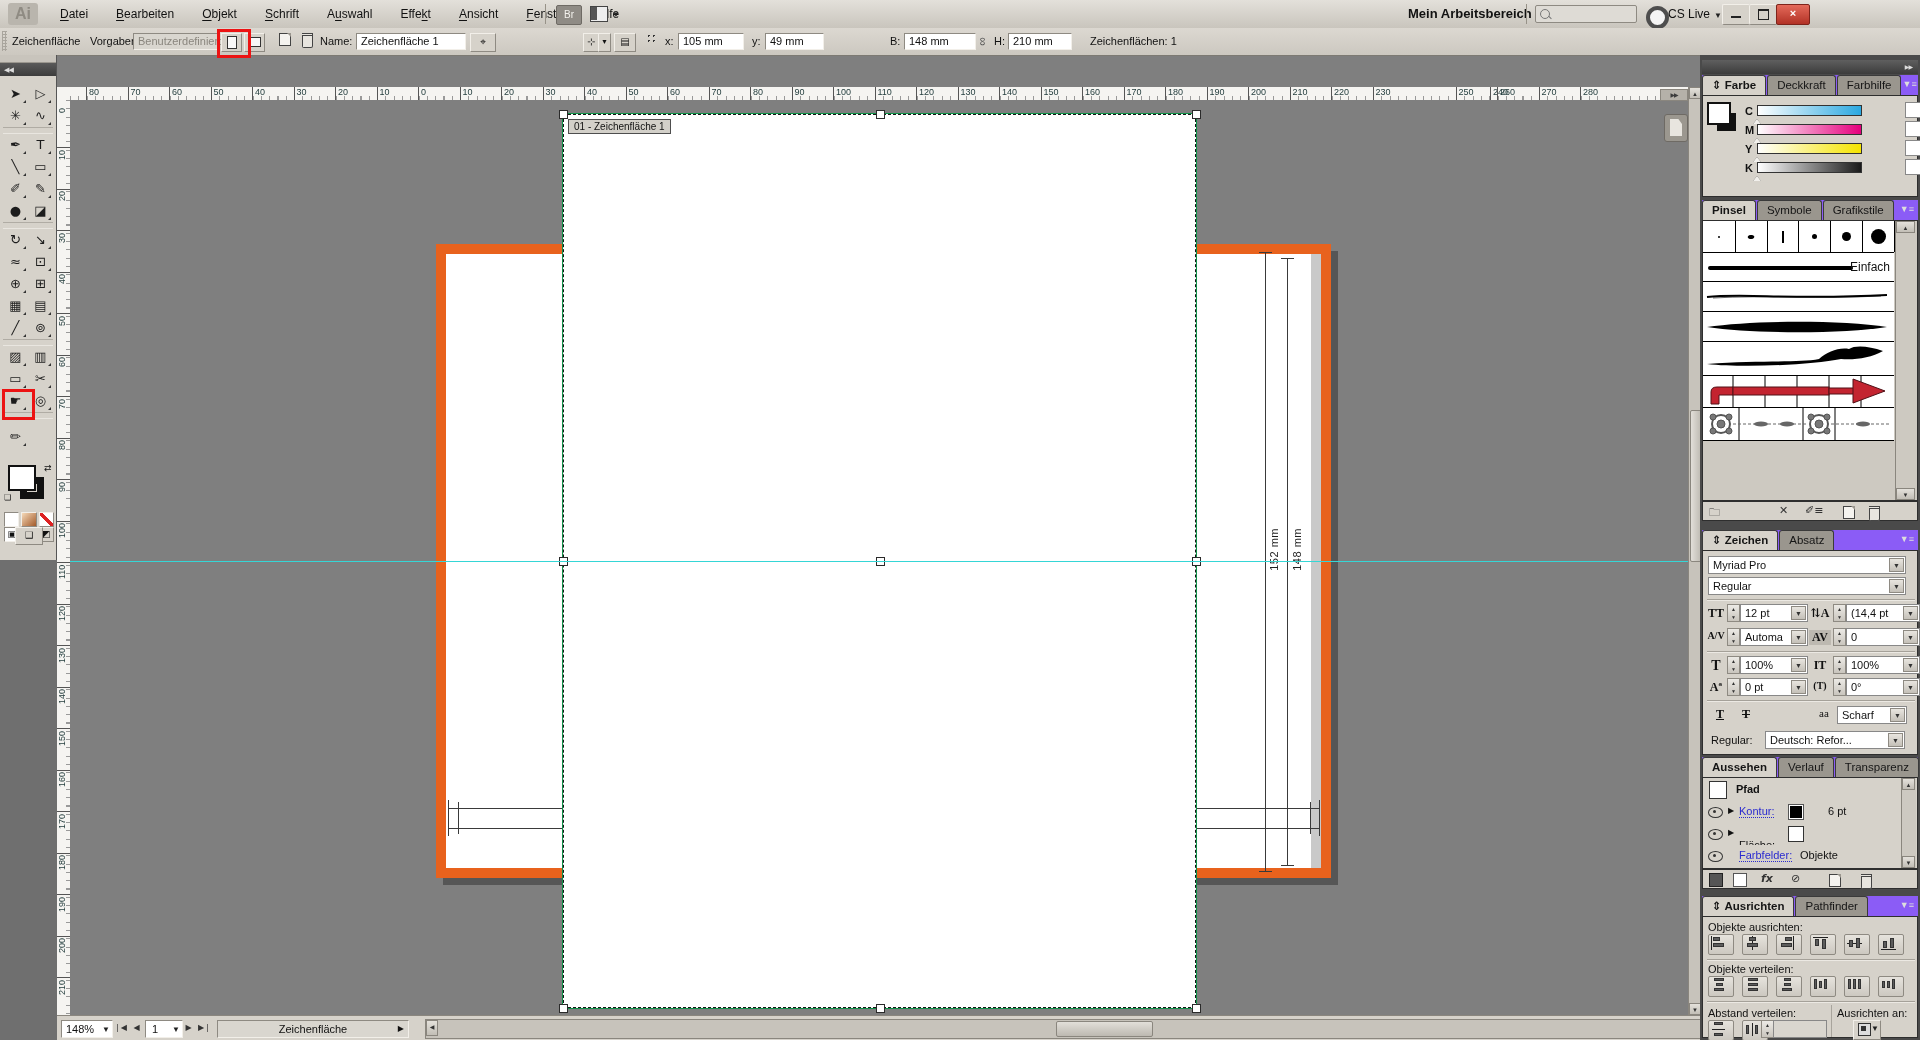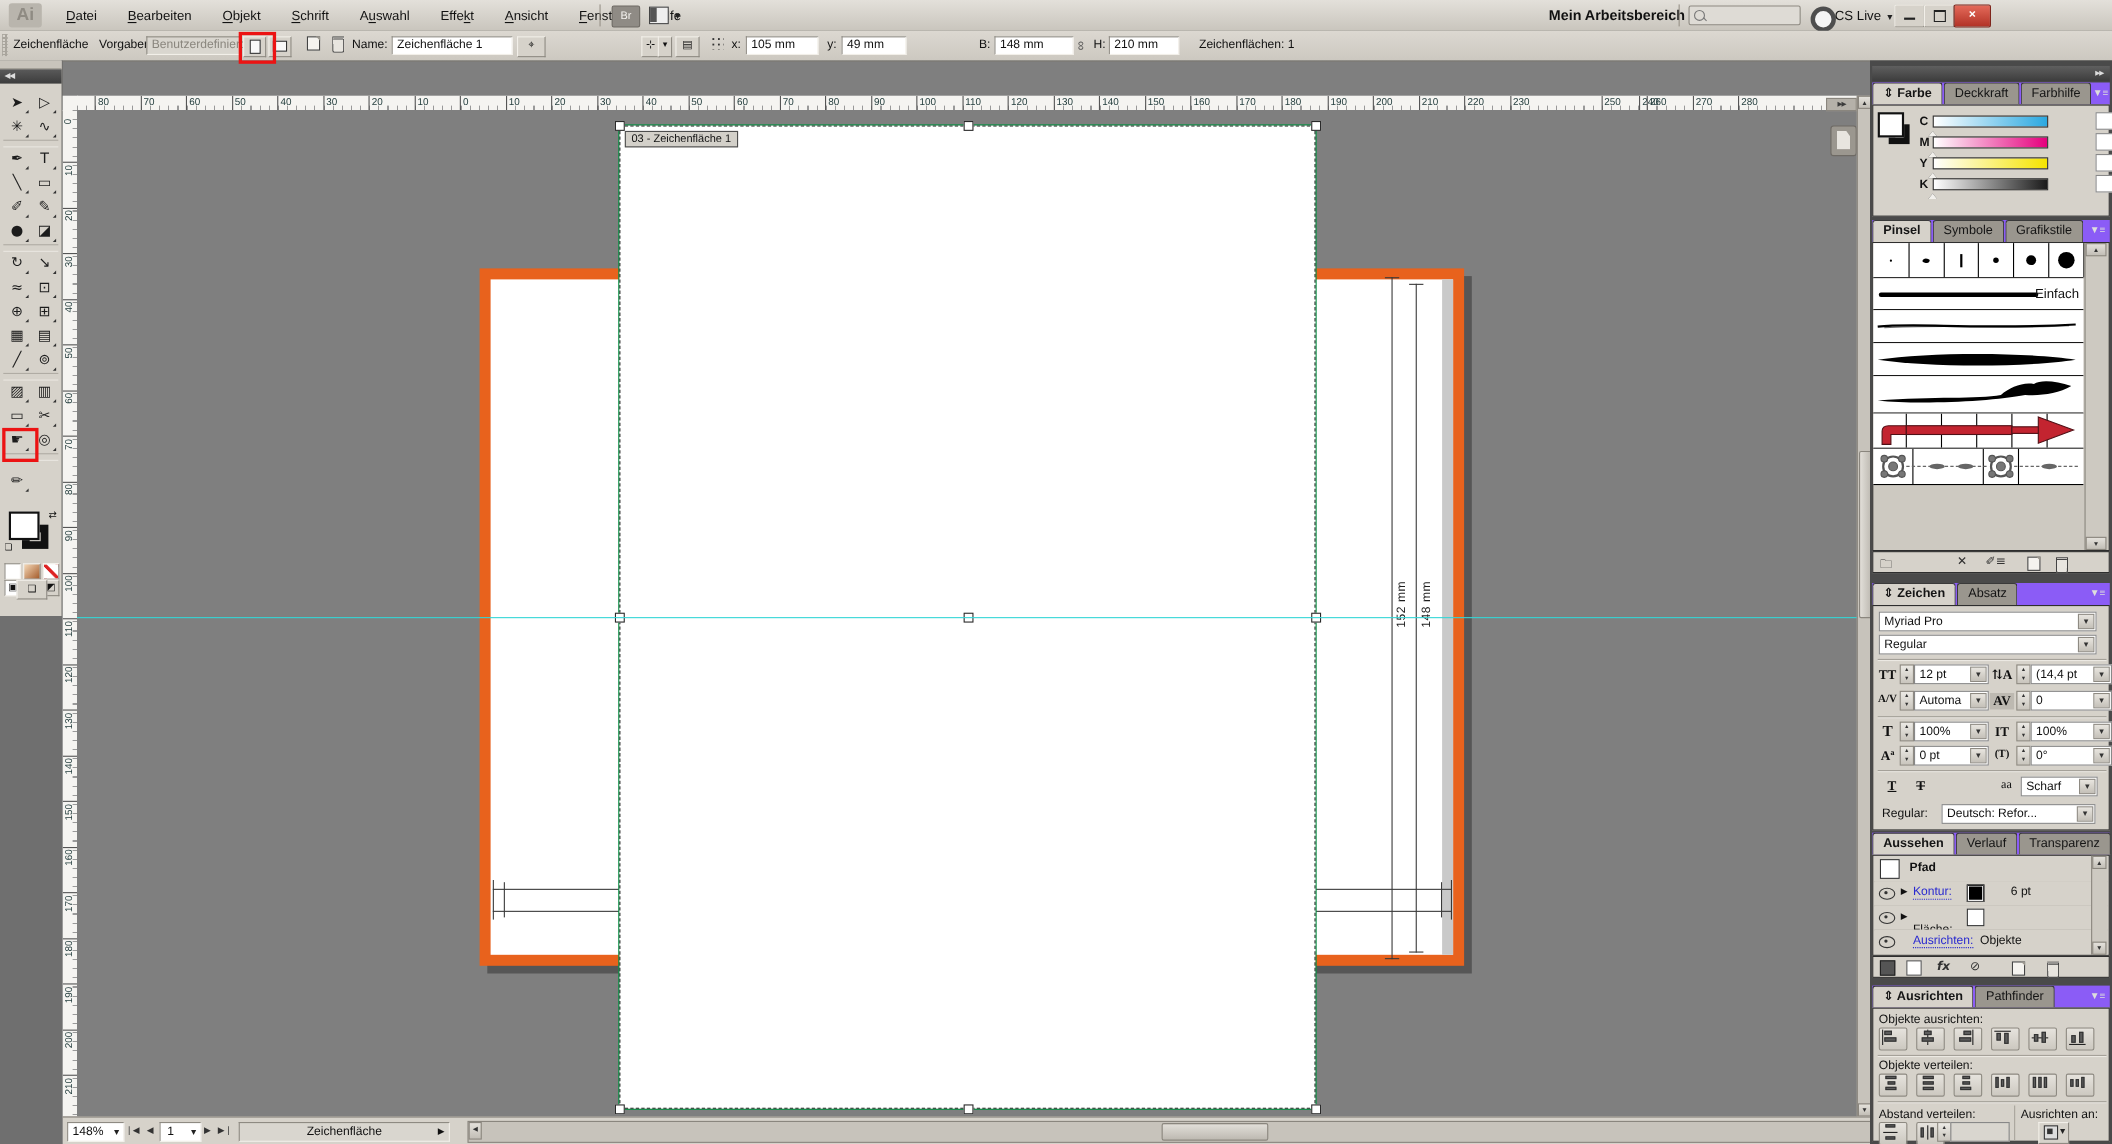--- a/index.html
+++ b/index.html
@@ -330,21 +330,21 @@
     <div class="dimline" style="left:1195px;top:152px;width:1px;height:620px"></div>
     <div class="dimline" style="left:1189px;top:152px;width:13px;height:1px"></div>
     <div class="dimline" style="left:1189px;top:771px;width:13px;height:1px"></div>
     <div class="dimlabel" style="left:1198px;top:428px">152 mm</div>
     <div class="dimline" style="left:1217px;top:158px;width:1px;height:608px"></div>
     <div class="dimline" style="left:1211px;top:158px;width:13px;height:1px"></div>
     <div class="dimline" style="left:1211px;top:765px;width:13px;height:1px"></div>
     <div class="dimlabel" style="left:1221px;top:428px">148 mm</div>
 
     <div id="artboard">
-      <div id="ab-label">03 - Zeichenfläche 1</div>
+      <div id="ab-label">01 - Zeichenfläche 1</div>
     </div>
 
     <div class="hdl" style="left:489px;top:10px"></div>
     <div class="hdl" style="left:806px;top:10px"></div>
     <div class="hdl" style="left:1122px;top:10px"></div>
     <div class="hdl" style="left:489px;top:457px"></div>
     <div class="hdl" style="left:806px;top:457px"></div>
     <div class="hdl" style="left:1122px;top:457px"></div>
     <div class="hdl" style="left:489px;top:904px"></div>
     <div class="hdl" style="left:806px;top:904px"></div>
@@ -636,21 +636,21 @@
         <span style="position:absolute;left:124px;top:4px">6 pt</span>
       </div>
       <div class="arow" style="top:45px">
         <span class="eye" style="left:4px;top:6px"></span>
         <span style="position:absolute;left:24px;top:5px;font-size:8px">▶</span>
         <span style="position:absolute;left:35px;top:16px">Fläche:</span>
         <span style="position:absolute;left:84px;top:3px;width:14px;height:14px;background:#fff;border:1px solid #333"></span>
       </div>
       <div class="arow" style="top:67px;border-bottom:none">
         <span class="eye" style="left:4px;top:6px"></span>
-        <span class="bluelink" style="position:absolute;left:35px;top:4px">Ausrichten:</span>
+        <span class="bluelink" style="position:absolute;left:35px;top:4px">Farbfelder:</span>
         <span style="position:absolute;left:96px;top:4px">Objekte</span>
       </div>
       <div class="bscroll" style="top:0;height:90px;right:1px;width:14px">
         <div class="scr-arrow" style="top:0;width:13px">▲</div>
         <div class="scr-arrow" style="bottom:0;width:13px">▼</div>
       </div>
     </div>
     <div class="panel-botbar" style="top:814px">
       <span class="pb-ic" style="left:6px;top:3px;width:12px;height:12px;background:#555;border:1px solid #222;display:inline-block"></span>
       <span class="pb-ic" style="left:30px;top:3px;width:12px;height:12px;background:#fff;border:1px solid #555;display:inline-block"></span>

